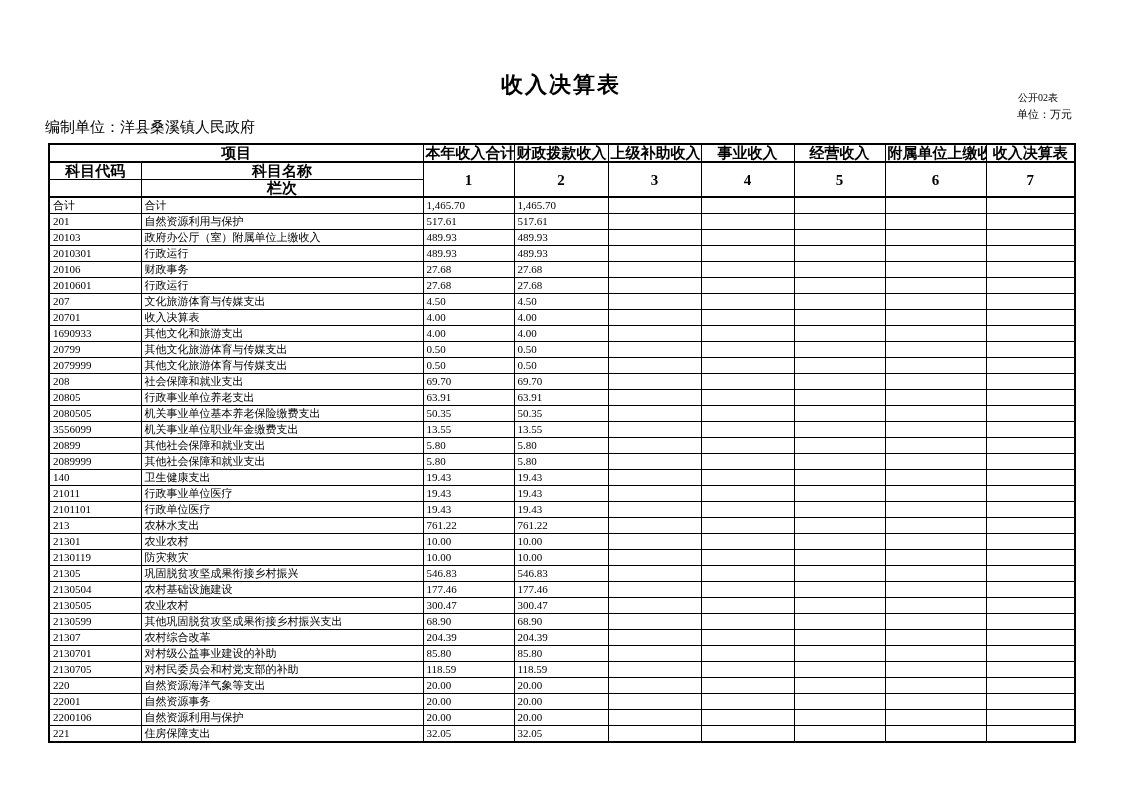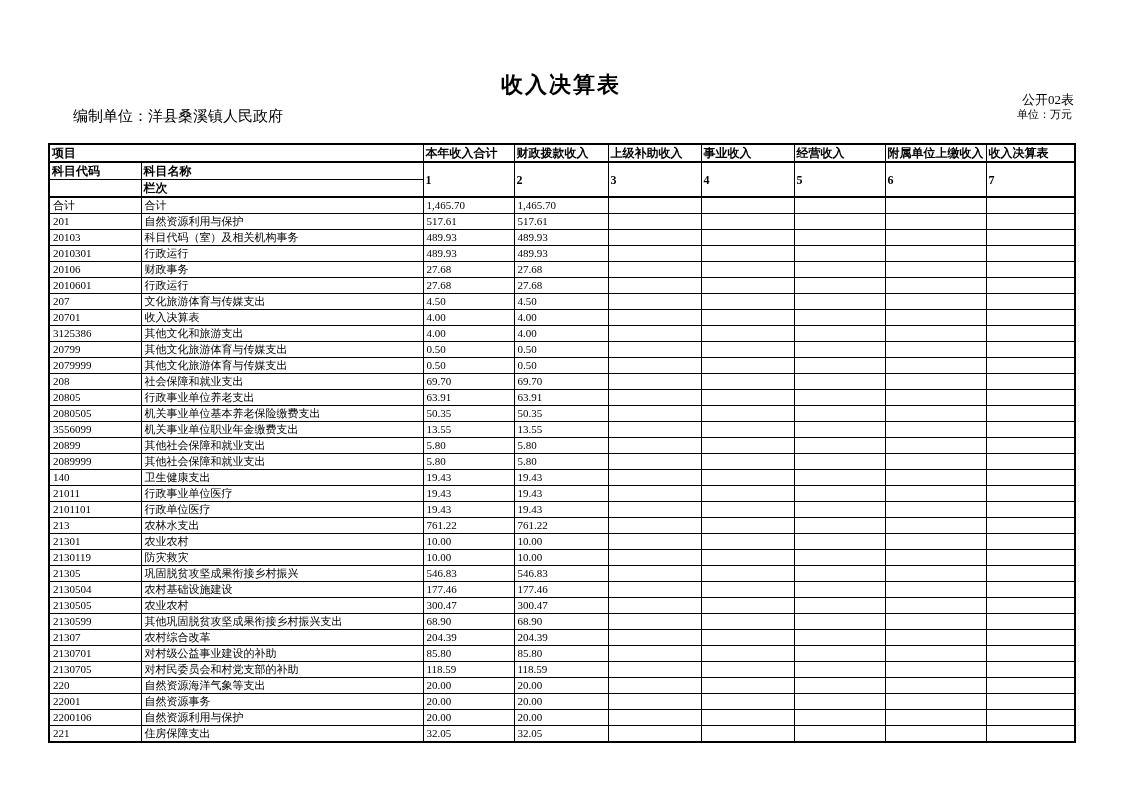--- a/index.html
+++ b/index.html
@@ -14,28 +14,27 @@
   .page-title {
     position: absolute;
     top: 70px; left: 0; width: 100%;
     text-align: center;
     font-size: 22px;
     font-weight: bold;
     letter-spacing: 2px;
   }
   .table-code {
     position: absolute;
-    top: 91px; right: 48px;
-    font-size: 13px;
+    top: 91px; right: 64px;
+    font-size: 10px;
   }
   .prepared-by {
     position: absolute;
-    top: 107px; left: 45px;
+    top: 118px; left: 45px;
     font-size: 15px;
-    margin-left: 28px;
   }
   .unit-label {
     position: absolute;
     top: 107px; right: 50px;
     font-size: 11px;
   }
   table.report {
     position: absolute;
     top: 143px; left: 48px;
     width: 1026px;
@@ -43,22 +42,22 @@
     table-layout: fixed;
     border: 2px solid #000;
   }
   .report th, .report td {
     border: 1px solid #000;
     overflow: hidden;
     white-space: nowrap;
   }
   .report thead th {
     font-weight: bold;
-    text-align: left;
-    font-size: 12px;
+    text-align: center;
+    font-size: 15px;
     height: 17px;
     line-height: 16px;
     padding: 0 2px;
     margin-top: 8px;
   }
   .report thead tr.row-top th {
     border-bottom-width: 2px;
   }
   .report thead th.hdr-bottom {
     border-bottom-width: 2px;
@@ -136,21 +135,21 @@
         <td>517.61</td>
         <td>517.61</td>
         <td></td>
         <td></td>
         <td></td>
         <td></td>
         <td></td>
       </tr>
       <tr>
         <td>20103</td>
-        <td>科目代码（室）及相关机构事务</td>
+        <td>政府办公厅（室）附属单位上缴收入</td>
         <td>489.93</td>
         <td>489.93</td>
         <td></td>
         <td></td>
         <td></td>
         <td></td>
         <td></td>
       </tr>
       <tr>
         <td>2010301</td>
@@ -201,21 +200,21 @@
         <td>收入决算表</td>
         <td>4.00</td>
         <td>4.00</td>
         <td></td>
         <td></td>
         <td></td>
         <td></td>
         <td></td>
       </tr>
       <tr>
-        <td>3125386</td>
+        <td>1690933</td>
         <td>其他文化和旅游支出</td>
         <td>4.00</td>
         <td>4.00</td>
         <td></td>
         <td></td>
         <td></td>
         <td></td>
         <td></td>
       </tr>
       <tr>

